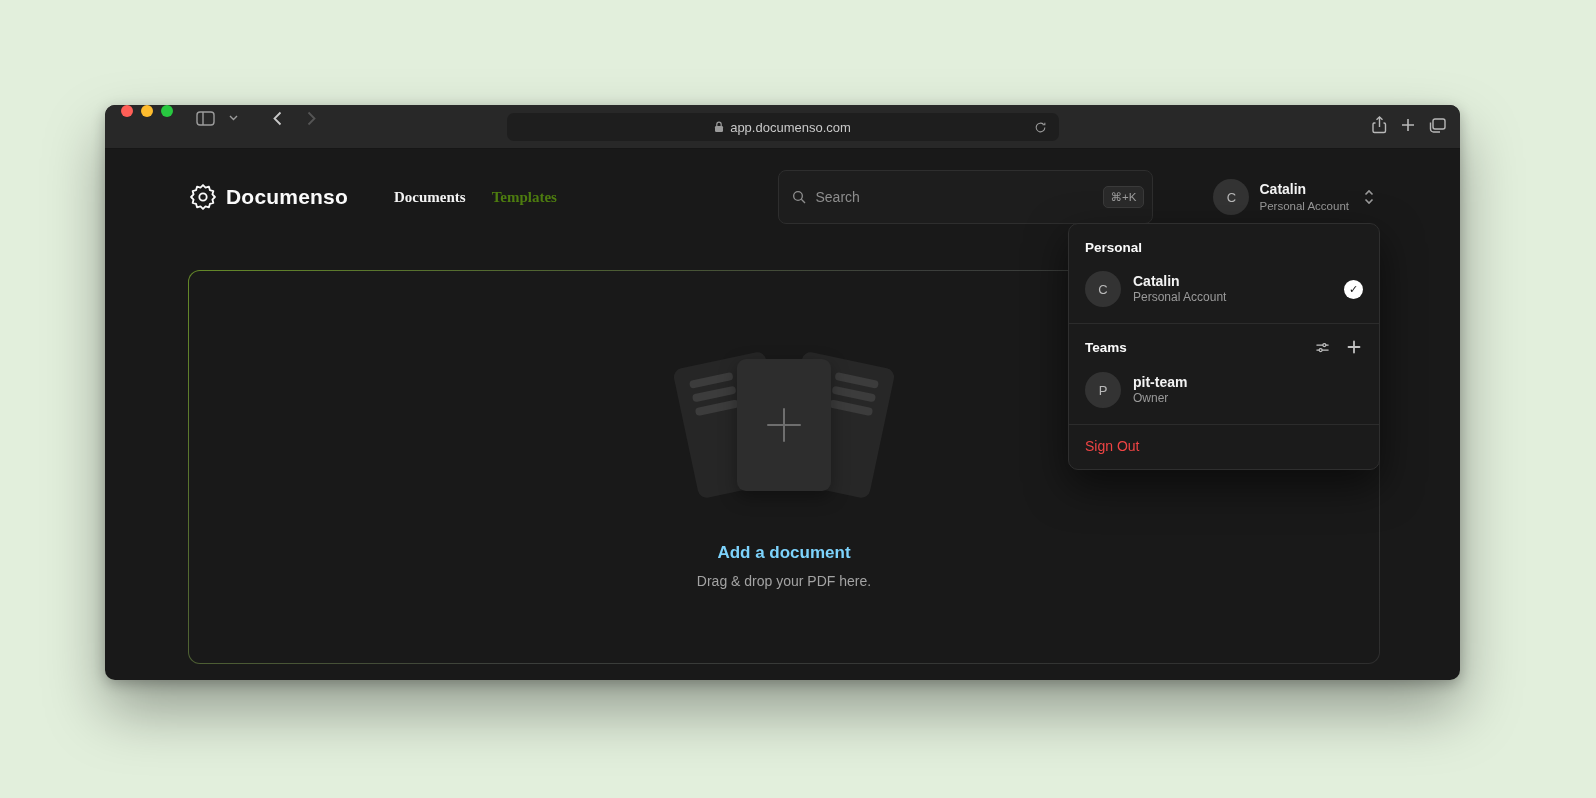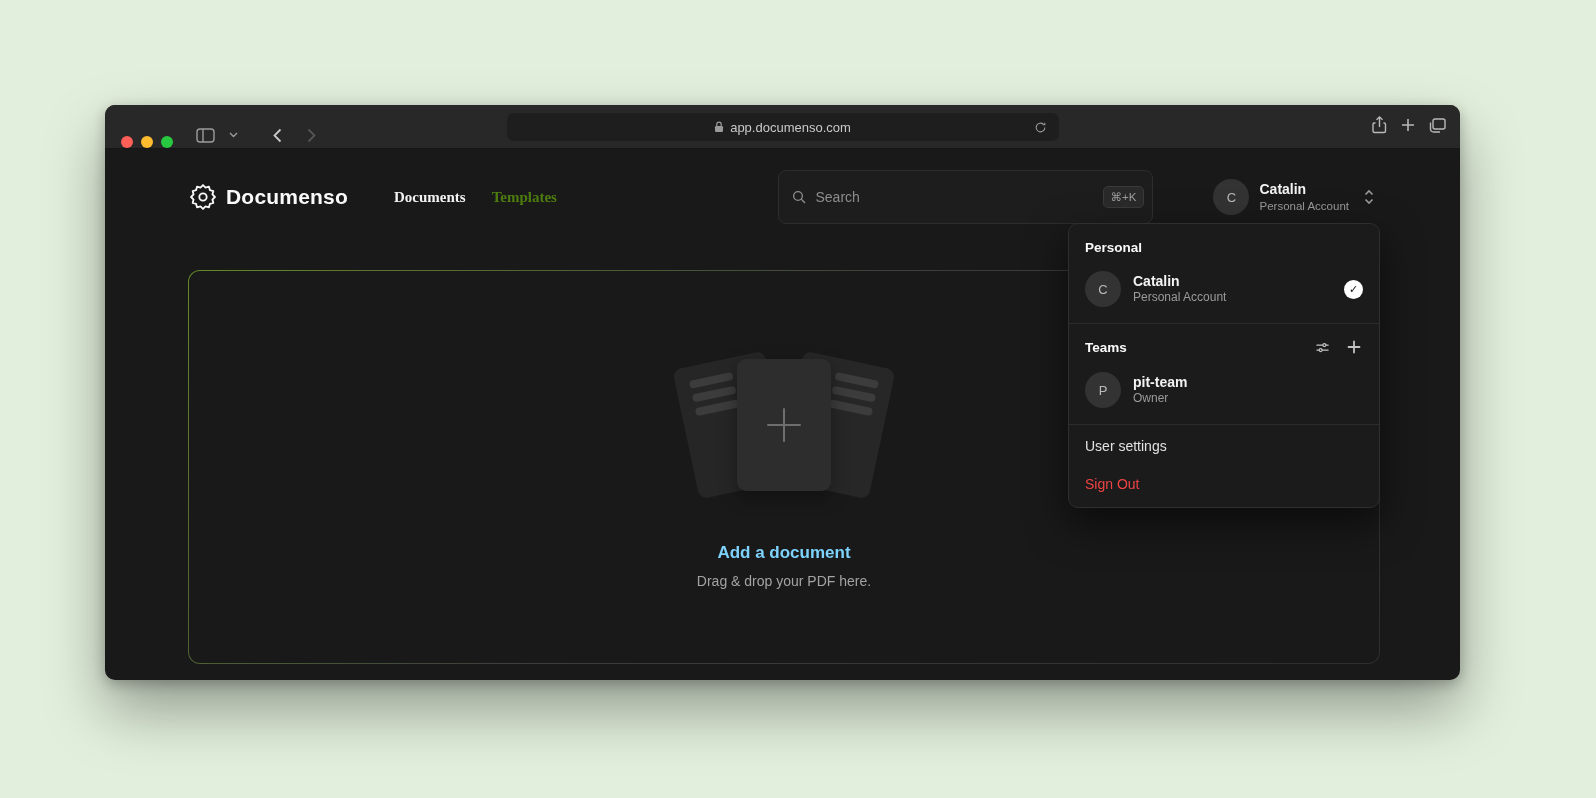--- a/index.html
+++ b/index.html
@@ -20,21 +20,21 @@
     background: #191919;
     box-shadow: 0 30px 60px rgba(0,0,0,.35), 0 4px 14px rgba(0,0,0,.25);
     overflow: hidden;
   }
 
   
   .titlebar {
     height: 44px;
     background: #282828;
     display: flex;
-    align-items: flex-end;
+    align-items: flex-start;
     padding: 0 16px;
     position: relative;
     border-bottom: 1px solid rgba(0,0,0,.45);
   }
   .traffic { display: flex; gap: 8px; margin-right: 18px; }
   .dot { width: 12px; height: 12px; border-radius: 50%; }
   .dot.red { background: #ff5f57; }
   .dot.yellow { background: #febc2e; }
   .dot.green { background: #28c840; }
 
@@ -411,17 +411,16 @@
     <div class="acct-row">
       <span class="avatar">P</span>
       <span class="grow">
         <div class="row-name">pit-team</div>
         <div class="row-sub">Owner</div>
       </span>
     </div>
 
     <div class="divider"></div>
 
-    <div class="item">User settings</div>
     <div class="item danger">Sign Out</div>
   </div>
 
 </div>
 
 </body></html>

